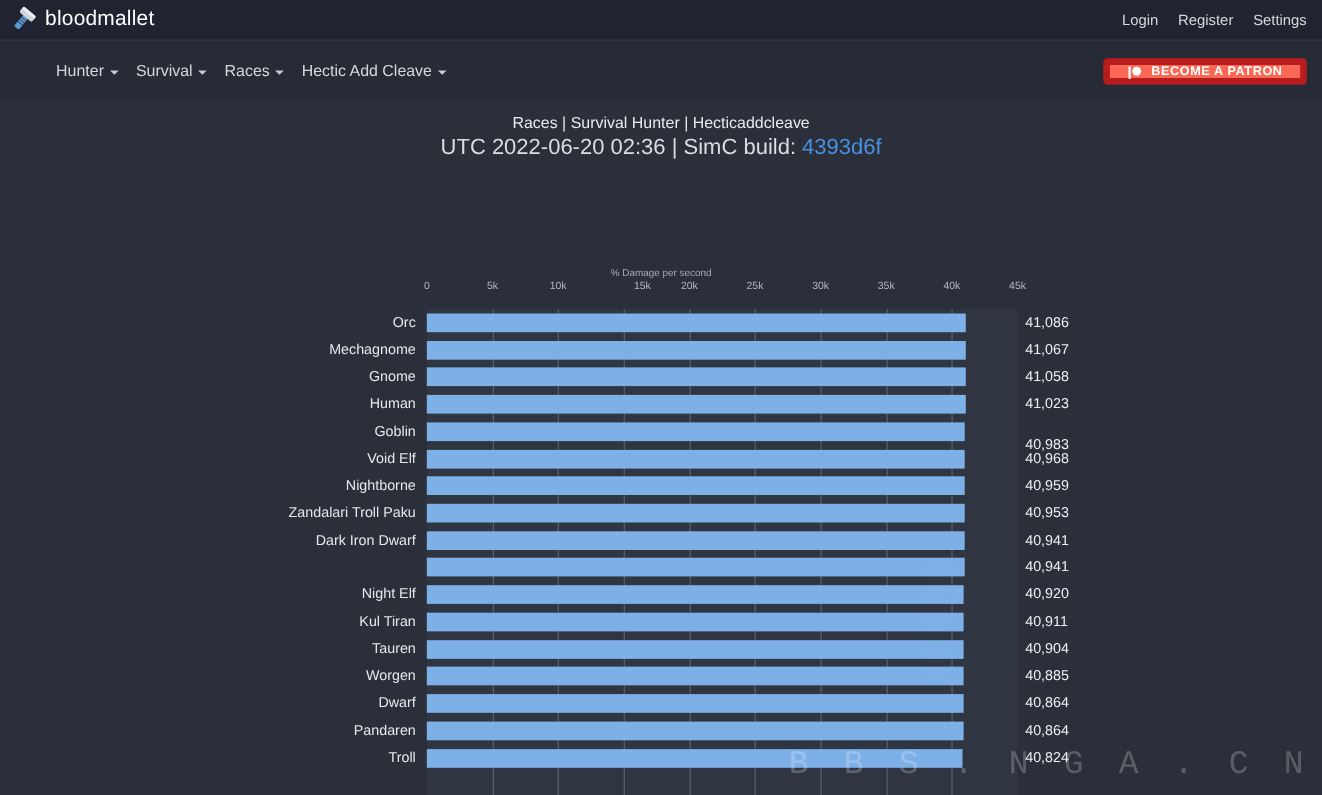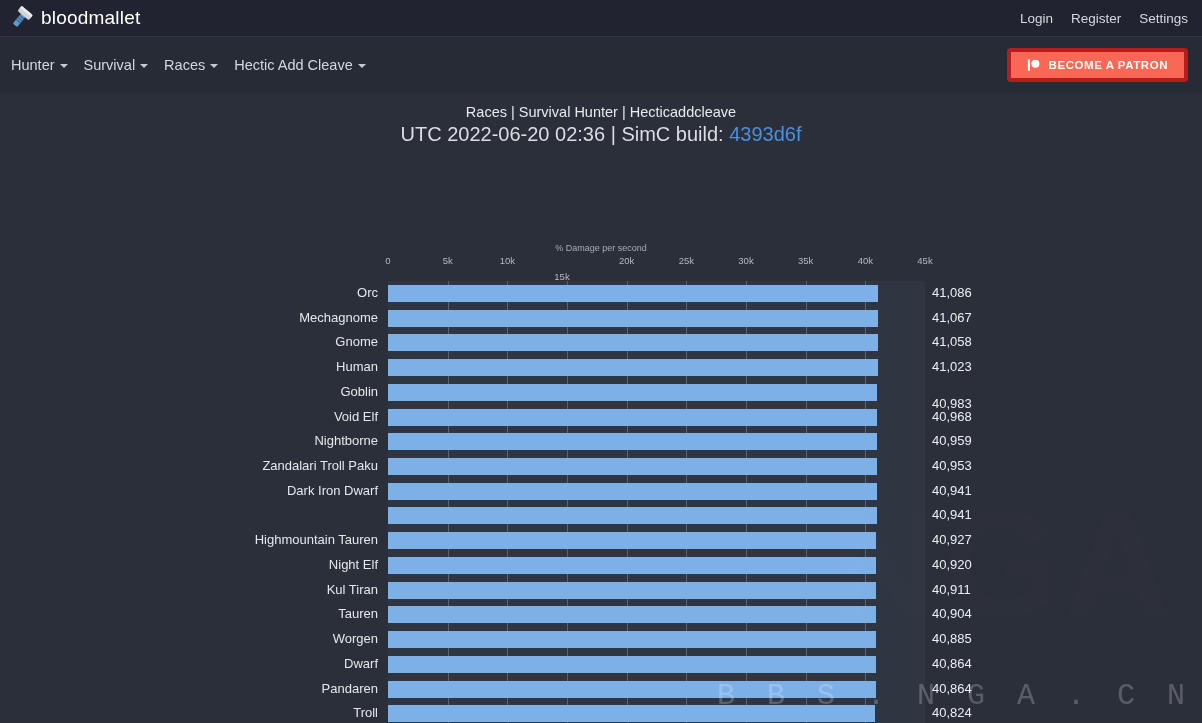--- a/index.html
+++ b/index.html
@@ -42,21 +42,21 @@
   
   .navbar {
     height: 57px;
     background: #272b36;
     border-top: 1px solid #343845;
     display: flex;
     align-items: center;
     padding: 0 14px 0 10px;
     position: relative;
   }
-  .nav-items { display: flex; align-items: center; gap: 14px; }
+  .nav-items { display: flex; align-items: center; gap: 14px; margin-left: 40px; }
   .nav-item {
     color: #d6d7dc;
     font-size: 14.5px;
     display: inline-flex;
     align-items: center;
     gap: 5px;
     cursor: pointer;
     padding: 3px 1px;
   }
   .caret {
@@ -64,25 +64,25 @@
     border-left: 4px solid transparent;
     border-right: 4px solid transparent;
     border-top: 4.5px solid #c9cad0;
     display: inline-block;
     position: relative;
     top: 1px;
   }
   .patron-btn {
     margin-left: auto;
     background: #f96854;
-    border: 4px solid #b91c1c;
+    border: 6px solid #b91c1c;
     border-radius: 4px;
-    height: 34px;
+    height: 24px;
     display: inline-flex;
-    align-items: center;
+    align-items: flex-start;
     gap: 8px;
     padding: 0 16px;
     cursor: pointer;
   }
   .patron-label {
     color: #ffffff;
     font-size: 11.5px;
     font-weight: bold;
     letter-spacing: .55px;
   }
@@ -257,21 +257,21 @@
       <span>UTC 2022-06-20 02:36 | SimC build: </span><a>4393d6f</a>
     </div>
   </div>
 
   <div class="chart">
     <div class="axis-title">% Damage per second</div>
     <div class="x-ticks" id="xticks">
         <span class="x-tick" style="left: 388px;">0</span>
         <span class="x-tick" style="left: 447.667px;">5k</span>
         <span class="x-tick" style="left: 507.333px;">10k</span>
-        <span class="x-tick" style="left: 562px; margin-top: 16px;">15k</span>
+        <span class="x-tick" style="left: 584px;">15k</span>
         <span class="x-tick" style="left: 626.667px;">20k</span>
         <span class="x-tick" style="left: 686.333px;">25k</span>
         <span class="x-tick" style="left: 746px;">30k</span>
         <span class="x-tick" style="left: 805.667px;">35k</span>
         <span class="x-tick" style="left: 865.333px;">40k</span>
         <span class="x-tick" style="left: 925px;">45k</span>
       </div>
     <div class="plot" id="plot">
         <div class="gridline" style="left: 59.6667px;"></div>
         <div class="gridline" style="left: 119.333px;"></div>
@@ -346,27 +346,20 @@
           </div>
           <div class="value-cell" style="left: 925px;">40,941</div>
         </div>
         <div class="row">
           <div class="bar-wrap" style="width: 537px;">
             <div class="bar" style="width: 488.563px; background: rgb(126, 176, 232);"></div>
           </div>
           <div class="value-cell" style="left: 925px;">40,941</div>
         </div>
         <div class="row">
-          <div class="label-cell">Highmountain Tauren</div>
-          <div class="bar-wrap" style="width: 537px;">
-            <div class="bar" style="width: 488.396px; background: rgb(126, 176, 232);"></div>
-          </div>
-          <div class="value-cell" style="left: 925px;">40,927</div>
-        </div>
-        <div class="row">
           <div class="label-cell">Night Elf</div>
           <div class="bar-wrap" style="width: 537px;">
             <div class="bar" style="width: 488.312px; background: rgb(126, 176, 232);"></div>
           </div>
           <div class="value-cell" style="left: 925px;">40,920</div>
         </div>
         <div class="row">
           <div class="label-cell">Kul Tiran</div>
           <div class="bar-wrap" style="width: 537px;">
             <div class="bar" style="width: 488.205px; background: rgb(126, 176, 232);"></div>

